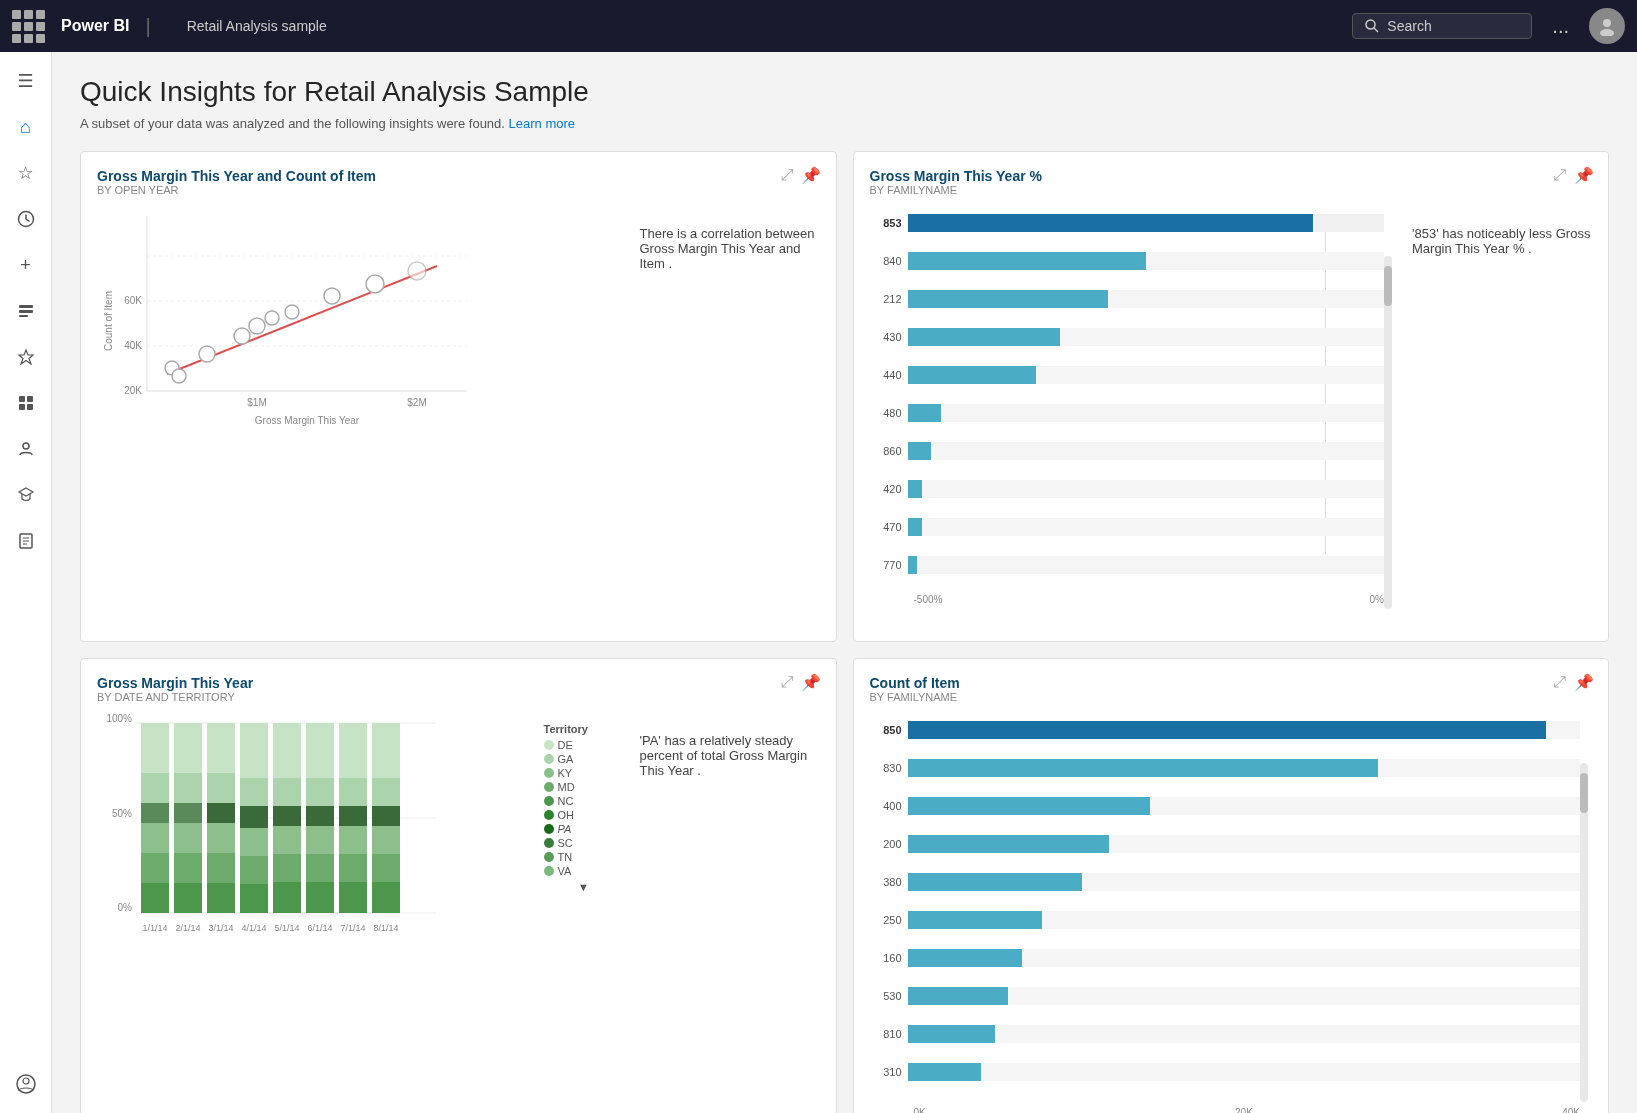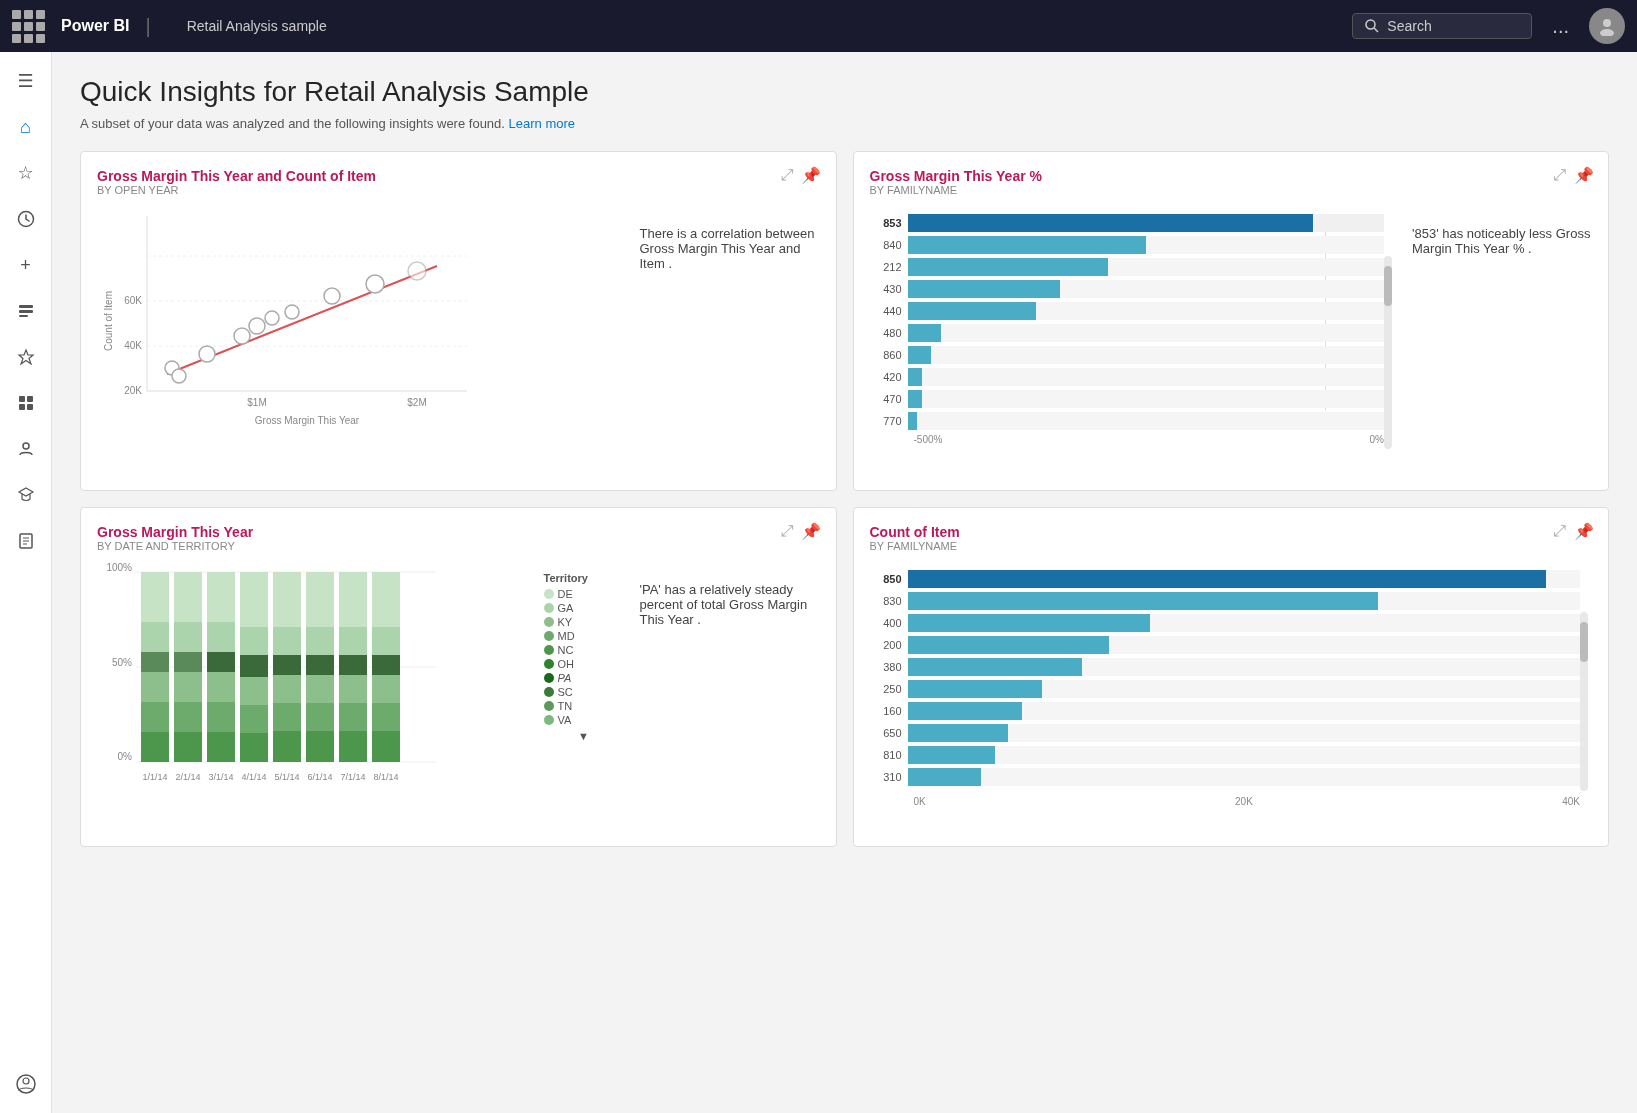--- a/index.html
+++ b/index.html
@@ -80,37 +80,37 @@
       gap: 16px;
     }
     .chart-card {
       background: #fff;
       border: 1px solid #ddd;
       border-radius: 4px;
       padding: 16px;
       position: relative;
       min-height: 340px;
     }
-    .chart-card-title { font-size: 14px; font-weight: 600; color: #be185d; }
+    .chart-card-title { font-size: 14px; font-weight: 600; color: #0c4a6e; }
     .chart-card-subtitle { font-size: 11px; color: #888; text-transform: uppercase; margin-bottom: 10px; }
     .chart-card-icons {
       position: absolute; top: 14px; right: 14px;
       display: flex; gap: 8px; color: #aaa;
     }
     .chart-card-icons span { font-size: 16px; cursor: pointer; }
 
     .chart-inner { display: flex; gap: 16px; align-items: flex-start; }
     .chart-area { flex: 1; }
     .chart-note {
       width: 180px;
       font-size: 13px;
       color: #444;
       padding-top: 20px;
     }
-    .bar-row { display: flex; align-items: center; margin-bottom: 4px; }
+    .bar-row { display: flex; align-items: center; margin-bottom: 20px; }
     .bar-label { width: 38px; font-size: 11px; color: #555; text-align: right; padding-right: 6px; flex-shrink: 0; }
     .bar-track { flex: 1; height: 18px; background: #f5f5f5; position: relative; }
 
     
     .chart-scrollbar {
       position: absolute; right: 4px; top: 50px; bottom: 16px;
       width: 8px; background: #e8e8e8; border-radius: 4px;
     }
     .chart-scrollbar-thumb {
       width: 8px; height: 40px; background: #bbb; border-radius: 4px;
@@ -518,21 +518,21 @@
                     <div style="width:20%;height:100%;background:#4bacc6;"></div>
                   </div>
               </div>
               <div class="bar-row">
                 <div class="bar-label">160</div>
                 <div class="bar-track">
                     <div style="width:17%;height:100%;background:#4bacc6;"></div>
                   </div>
               </div>
               <div class="bar-row">
-                <div class="bar-label">650</div>
+                <div class="bar-label">530</div>
                 <div class="bar-track">
                     <div style="width:15%;height:100%;background:#4bacc6;"></div>
                   </div>
               </div>
               <div class="bar-row">
                 <div class="bar-label">810</div>
                 <div class="bar-track">
                     <div style="width:13%;height:100%;background:#4bacc6;"></div>
                   </div>
               </div>

